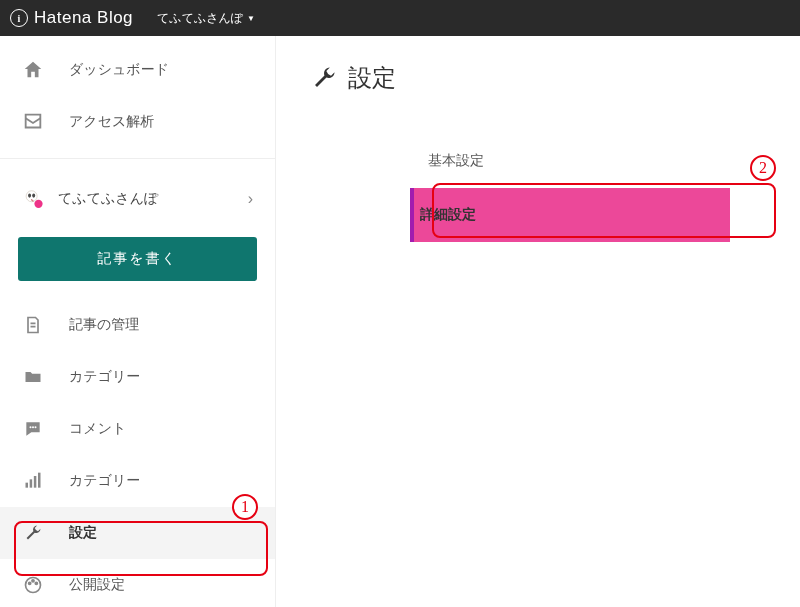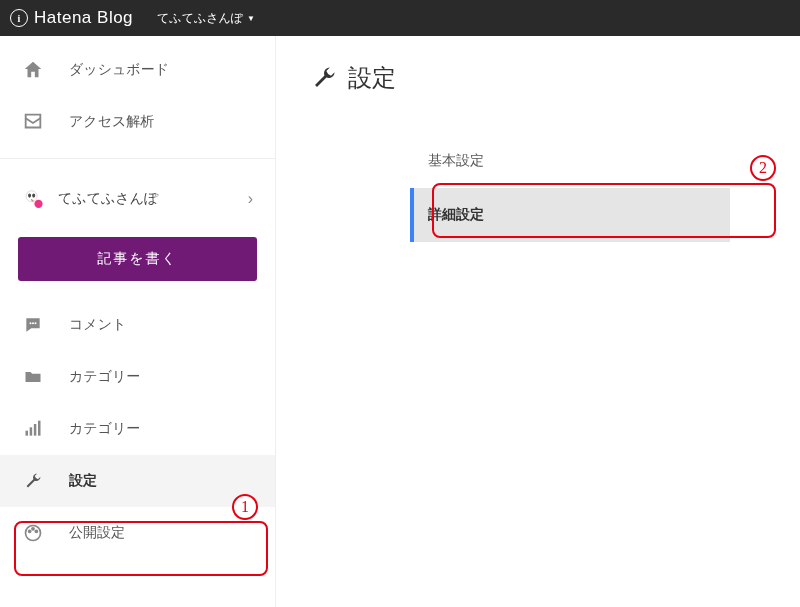--- a/index.html
+++ b/index.html
@@ -84,21 +84,21 @@
   }
   .sb-blog .left {
     display: flex; align-items: center; gap: 14px;
   }
   .chev {
     font-size: 16px;
     color: #888;
   }
   .write-btn {
     margin: 12px 18px 18px 18px;
-    background: #701a75;
+    background: #0f766e;
     color: #fff;
     height: 44px;
     border-radius: 3px;
     display: flex;
     align-items: center;
     justify-content: center;
     font-size: 14px;
     letter-spacing: 2px;
     cursor: pointer;
   }
@@ -134,23 +134,23 @@
     display: flex;
     align-items: center;
     padding: 0 18px;
     font-size: 14px;
     color: #555;
     cursor: pointer;
     margin-left: 100px;
     width: 320px;
   }
   .submenu-item.active {
-    background: #e5e5e5;
-    border-left: 4px solid #3b82f6;
-    padding-left: 14px;
+    background: #ec4899;
+    border-left: 4px solid #a21caf;
+    padding-left: 6px;
     font-weight: 700;
     color: #333;
   }
   
   .ann {
     position: absolute;
     width: 26px; height: 26px;
     border: 2px solid #e60012;
     border-radius: 50%;
     color: #e60012;
@@ -230,40 +230,49 @@
         </span>
         <span>てふてふさんぽ</span>
       </div>
       <span class="chev">›</span>
     </div>
 
     <div class="write-btn">
       <span>記事を書く</span>
     </div>
 
+    <div class="sb-item">
+      <span class="icon">
+        <svg viewBox="0 0 24 24" width="20" height="20" fill="none" stroke="currentColor" stroke-width="2">
+            <path d="M6 3h9l3 3v15H6z"></path>
+            <path d="M9 10h6M9 14h6"></path>
+          </svg>
+      </span>
+      <span>記事の管理</span>
+    </div>
+
+    <div class="sb-item">
+      <span class="icon">
+        <svg viewBox="0 0 24 24" width="20" height="20" fill="currentColor">
+            <path d="M3 6h6l2 2h10v10H3z"></path>
+          </svg>
+      </span>
+      <span>カテゴリー</span>
+    </div>
 
     <div class="sb-item">
       <span class="icon">
         <svg viewBox="0 0 24 24" width="20" height="20" fill="currentColor">
             <path d="M4 4h16v12H10l-6 4z"></path>
             <circle cx="9" cy="10" r="1.2" fill="#fff"></circle>
             <circle cx="12" cy="10" r="1.2" fill="#fff"></circle>
             <circle cx="15" cy="10" r="1.2" fill="#fff"></circle>
           </svg>
       </span>
       <span>コメント</span>
-    </div>
-
-    <div class="sb-item">
-      <span class="icon">
-        <svg viewBox="0 0 24 24" width="20" height="20" fill="currentColor">
-            <path d="M3 6h6l2 2h10v10H3z"></path>
-          </svg>
-      </span>
-      <span>カテゴリー</span>
     </div>
 
     <div class="sb-item">
       <span class="icon">
         <svg viewBox="0 0 24 24" width="20" height="20" fill="currentColor">
             <rect x="3" y="14" width="3" height="6"></rect>
             <rect x="8" y="10" width="3" height="10"></rect>
             <rect x="13" y="6" width="3" height="14"></rect>
             <rect x="18" y="2" width="3" height="18"></rect>
           </svg>

